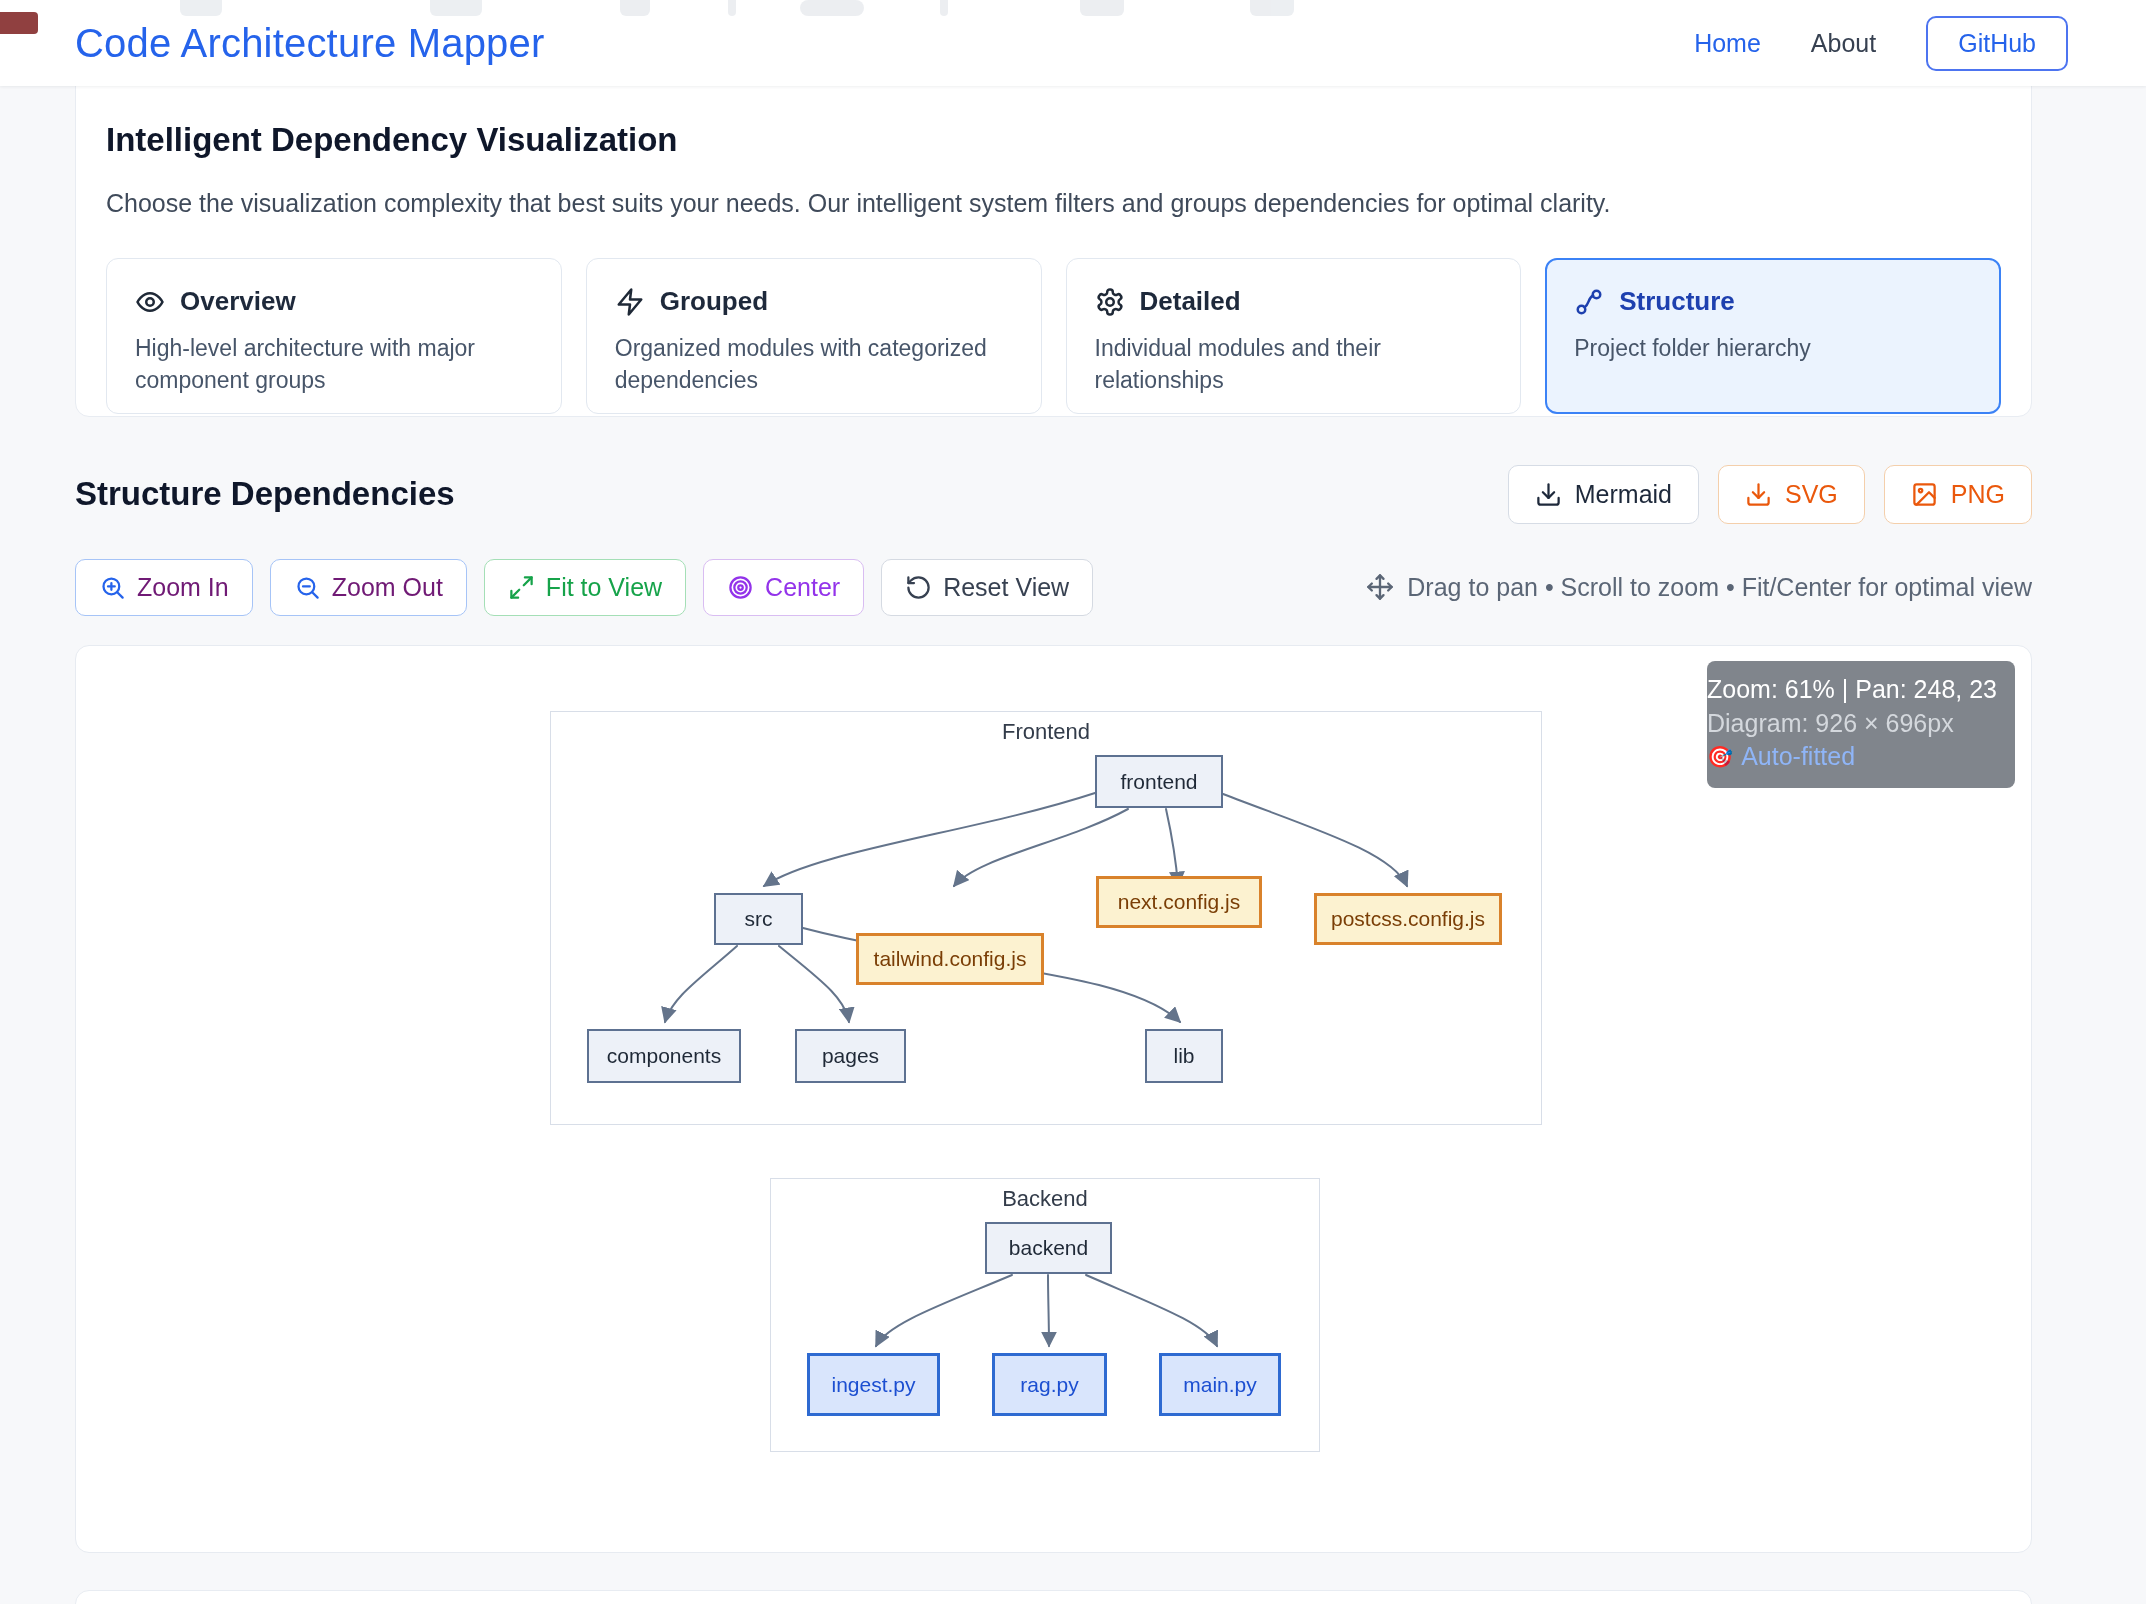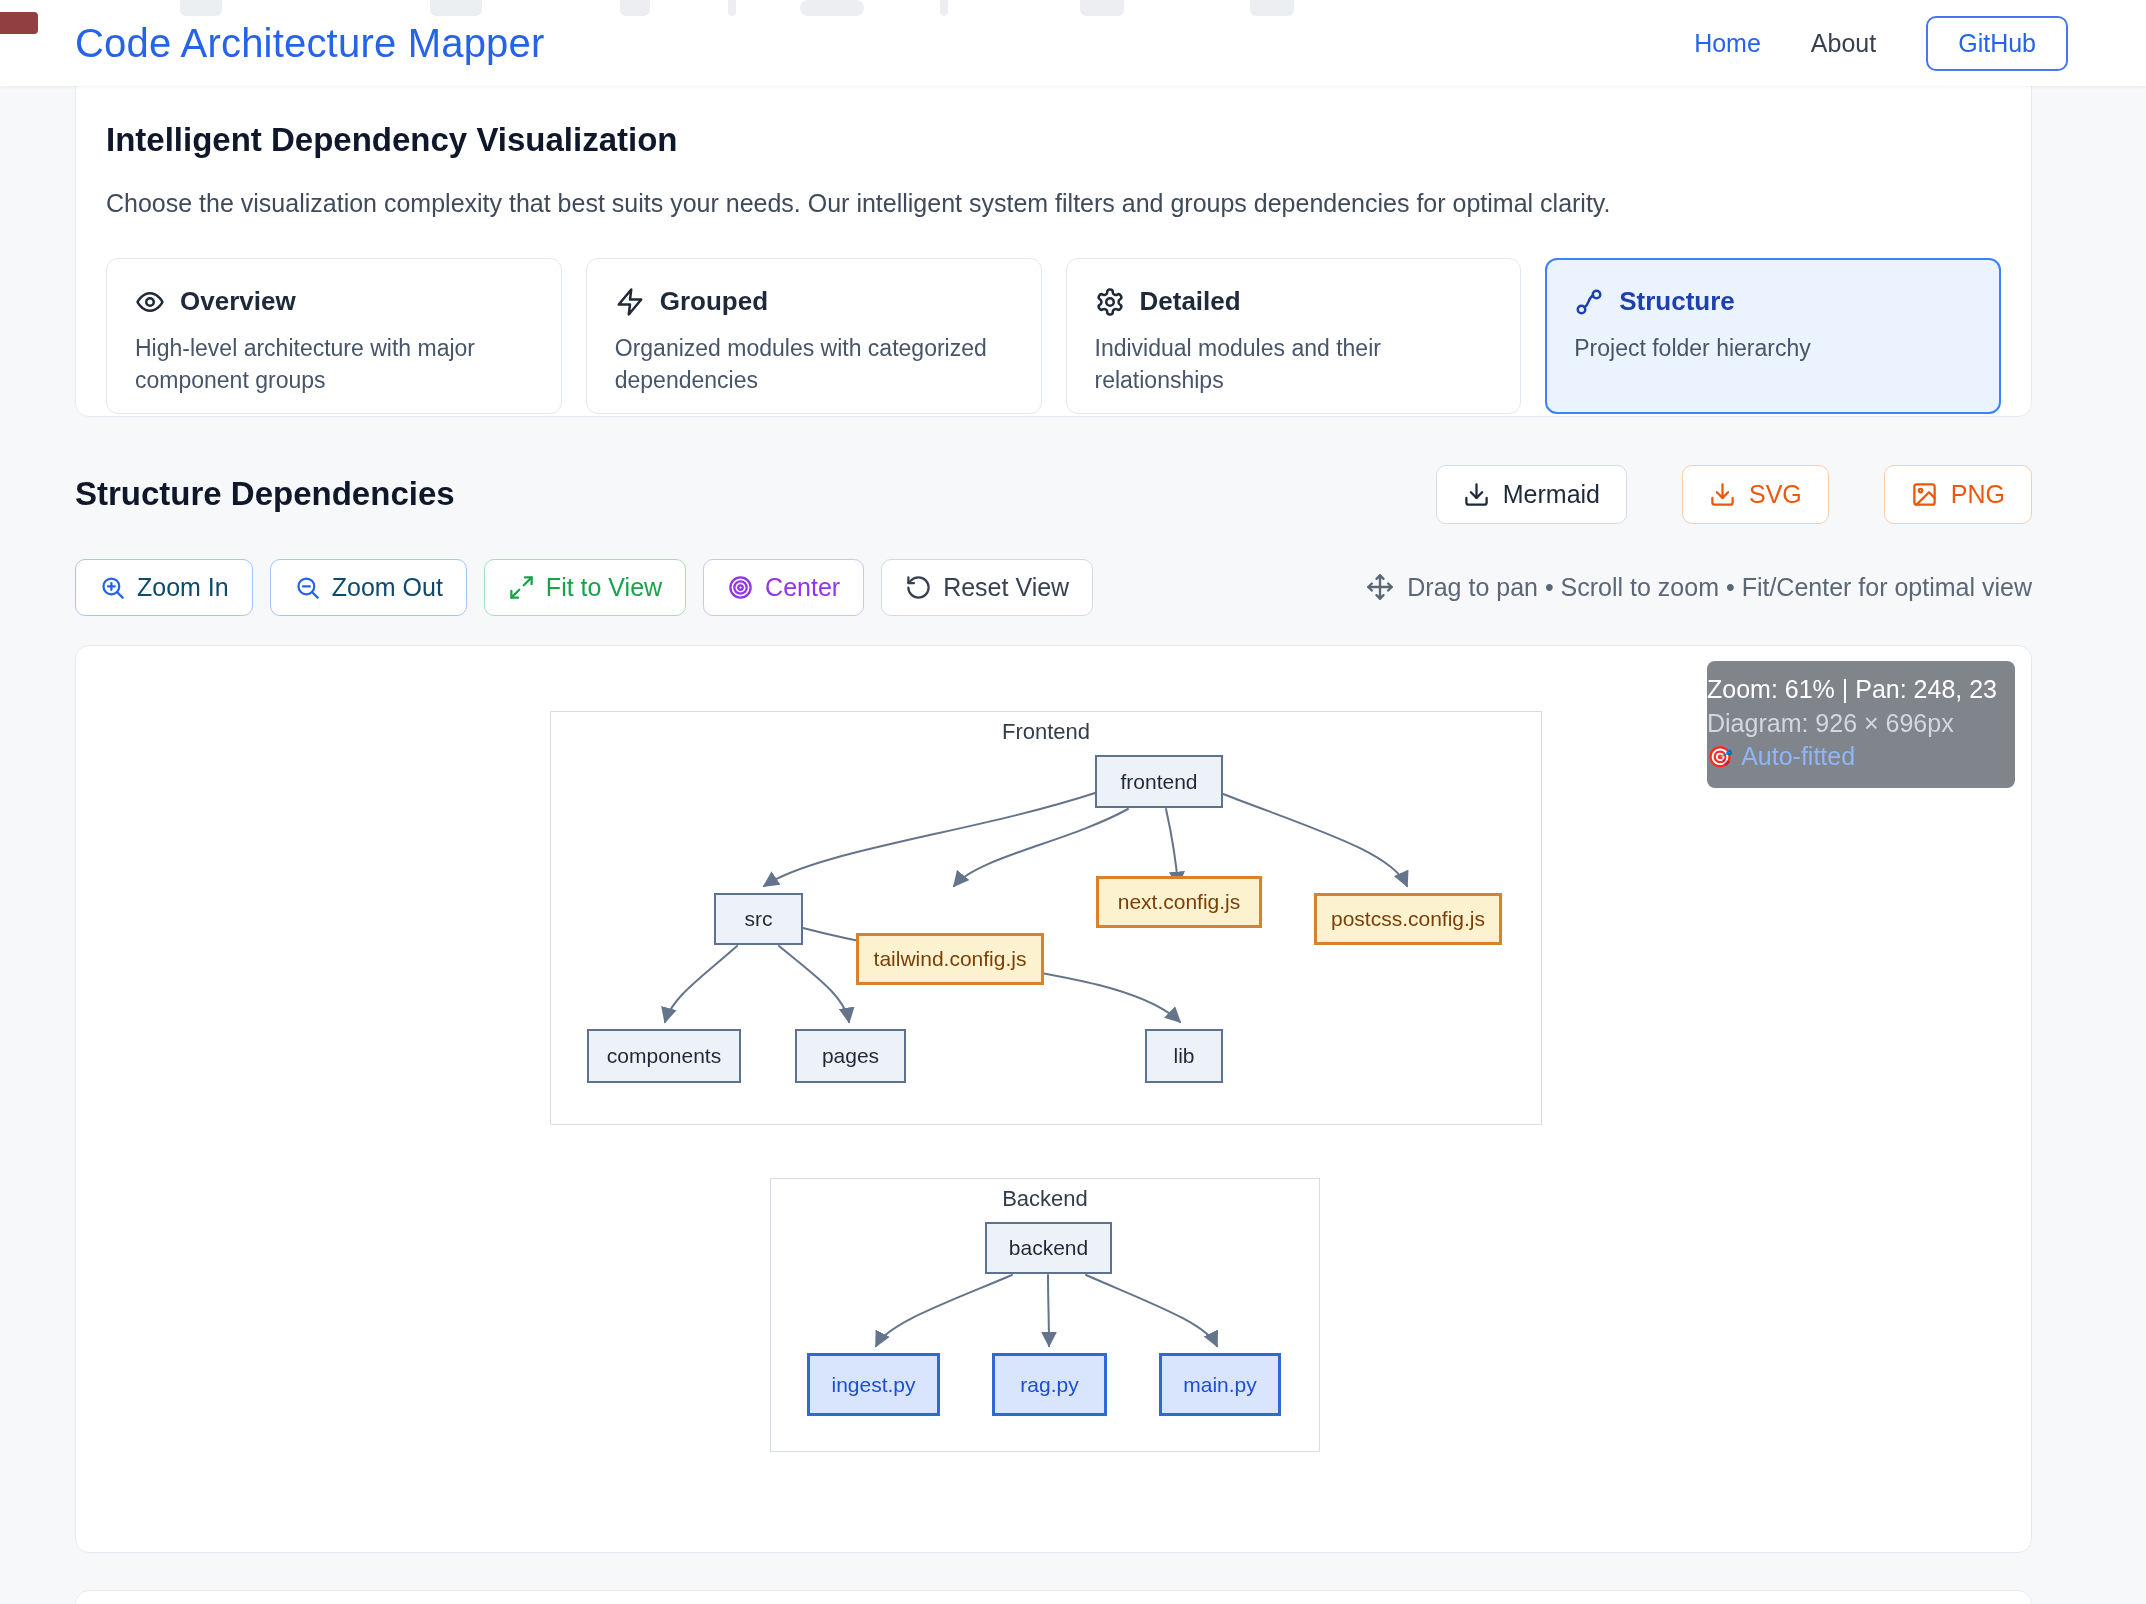--- a/index.html
+++ b/index.html
@@ -52,39 +52,39 @@
 
   
   .section-row {
     position:absolute; left:75px; top:462px; width:1957px; height:64px;
     display:flex; align-items:center; justify-content:space-between; z-index:4;
   }
   .section-title { font-size:33px; font-weight:bold; color:#0f172a; }
   .export-group { display:flex; gap:19px; }
   .btn {
     display:inline-flex; align-items:center; gap:13px; background:#fff; border-radius:10px;
-    font-size:25px; font-weight:500; padding:14px 26px; cursor:pointer;margin-left:36px;
+    font-size:25px; font-weight:500; padding:14px 26px; cursor:pointer;
   }
   .btn svg { width:27px; height:27px; fill:none; stroke-width:2; stroke-linecap:round; stroke-linejoin:round; }
   .btn-mermaid { border:1px solid #d6dce5; color:#1e293b; }
   .btn-mermaid svg { stroke:#1e293b; }
   .btn-orange { border:1px solid #f4cfab; color:#ea580c; }
   .btn-orange svg { stroke:#ea580c; }
 
   
   .toolbar {
     position:absolute; left:75px; top:556px; width:1957px; height:62px;
     display:flex; align-items:center; gap:17px; z-index:4;
   }
   .tbtn {
     display:inline-flex; align-items:center; gap:11px; background:#fff; border-radius:10px;
     font-size:25px; font-weight:500; padding:13px 23px; cursor:pointer;
   }
   .tbtn svg { width:27px; height:27px; fill:none; stroke-width:2; stroke-linecap:round; stroke-linejoin:round; }
-  .tb-blue  { border:1px solid #a6c4f7; color:#0c4a6e;text-align:center; }  .tb-blue svg { stroke:#2563eb; }
+  .tb-blue  { border:1px solid #a6c4f7; color:#701a75;text-align:center; }  .tb-blue svg { stroke:#2563eb; }
   .tb-green { border:1px solid #a4dfb6; color:#16a34a; }  .tb-green svg { stroke:#16a34a; }
   .tb-purple{ border:1px solid #d9bdf2; color:#9333ea; }  .tb-purple svg { stroke:#9333ea; }
   .tb-gray  { border:1px solid #d5dae2; color:#374151; }  .tb-gray svg { stroke:#374151; }
   .hint { margin-left:auto; display:flex; align-items:center; gap:13px; color:#5b6676; font-size:25px; }
   .hint svg { width:28px; height:28px; fill:none; stroke:#5b6676; stroke-width:2; stroke-linecap:round; stroke-linejoin:round; }
 
   
   .canvas {
     position:absolute; left:75px; top:645px; width:1957px; height:908px; background:#fff;
     border:1px solid #e7ebf1; border-radius:14px; z-index:3; overflow:hidden; cursor:grab;

